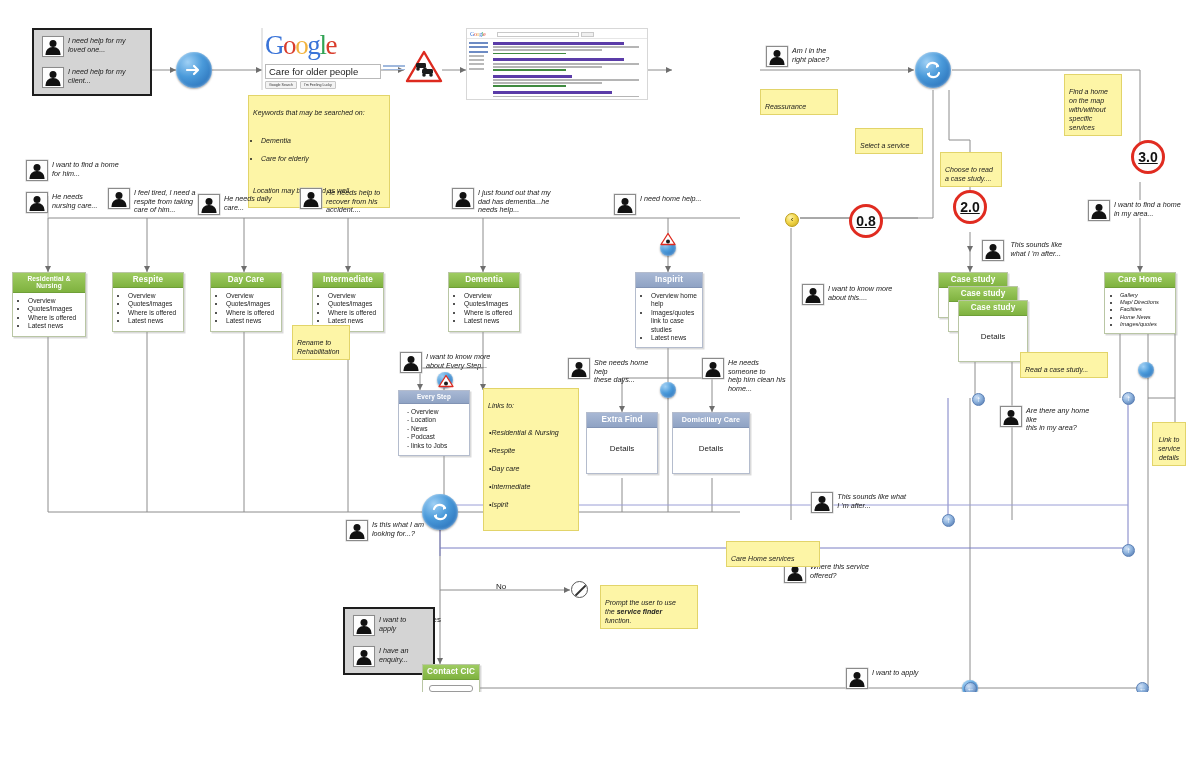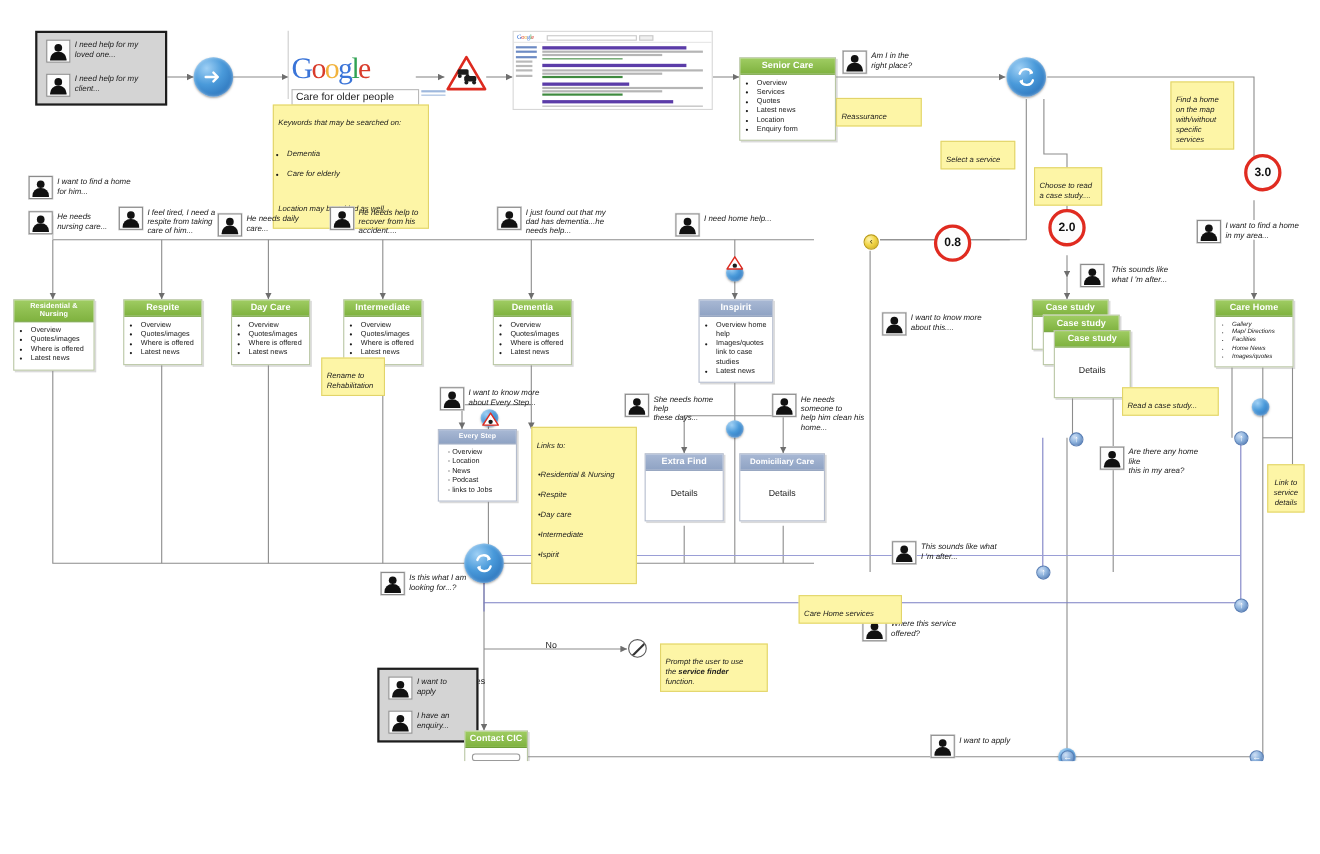--- a/index.html
+++ b/index.html
@@ -162,21 +162,21 @@
   }
 
   
   .marker {
     position:absolute;
     width:34px; height:34px;
     border-radius:50%;
     border:3px solid #e02b20;
     background:#fdfdfd;
     display:flex; align-items:center; justify-content:center;
-    font-size:11px; font-weight:bold; color:#111;
+    font-size:14px; font-weight:bold; color:#111;text-decoration:underline;
   }
 
   
   .warn { position:absolute; }
 
   
   .term {
     position:absolute;
     width:17px; height:17px;
     border-radius:50%;
@@ -423,21 +423,21 @@
   <div class="orb" style="left:962px; top:680px; width:16px; height:16px;"></div>
 
   <div class="cbul yellow" style="left:785px; top:213px;">‹</div>
   <div class="cbul" style="left:942px; top:514px;">↑</div>
   <div class="cbul" style="left:1122px; top:544px;">↑</div>
   <div class="cbul" style="left:1122px; top:392px;">↑</div>
   <div class="cbul" style="left:972px; top:393px;">↑</div>
   <div class="cbul" style="left:964px; top:682px;">←</div>
   <div class="cbul" style="left:1136px; top:682px;">←</div>
 
-  <div class="google-wrap" style="left:265px; top:49px;">
+  <div class="google-wrap" style="left:265px; top:32px;">
     <div class="g-logo">
       <span>G</span><span>o</span><span>o</span><span>g</span><span>l</span><span>e</span>
     </div>
     <div class="g-box">
       <span>Care for older people</span>
     </div>
     <div class="g-btns">
       <span class="g-btn">Google Search</span>
       <span class="g-btn">I'm Feeling Lucky</span>
     </div>
@@ -509,33 +509,20 @@
 
   <div class="note" style="left:248px; top:95px; width:142px;">
     <div>Keywords that may be searched on:</div>
     <ul>
       <li>Dementia</li>
       <li>Care for elderly</li>
     </ul>
     <div style="margin-top:5px">Location may be added as well.</div>
   </div>
 
-  <div class="card" style="left:672px; top:52px; width:88px;">
-    <div class="card-hd">Senior Care</div>
-    <div class="card-bd">
-        <ul>
-      <li>Overview</li>
-      <li>Services</li>
-      <li>Quotes</li>
-      <li>Latest news</li>
-      <li>Location</li>
-      <li>Enquiry form</li>
-    </ul>
-      </div>
-  </div>
 
   <div class="persona" style="left:766px; top:46px; width:70px;">
     <span class="avatar"></span>
     <span class="ptext">Am I in the
 right place?</span>
   </div>
 
   <div class="note" style="left:760px; top:89px; width:78px;">
     <span>Reassurance</span>
   </div>

